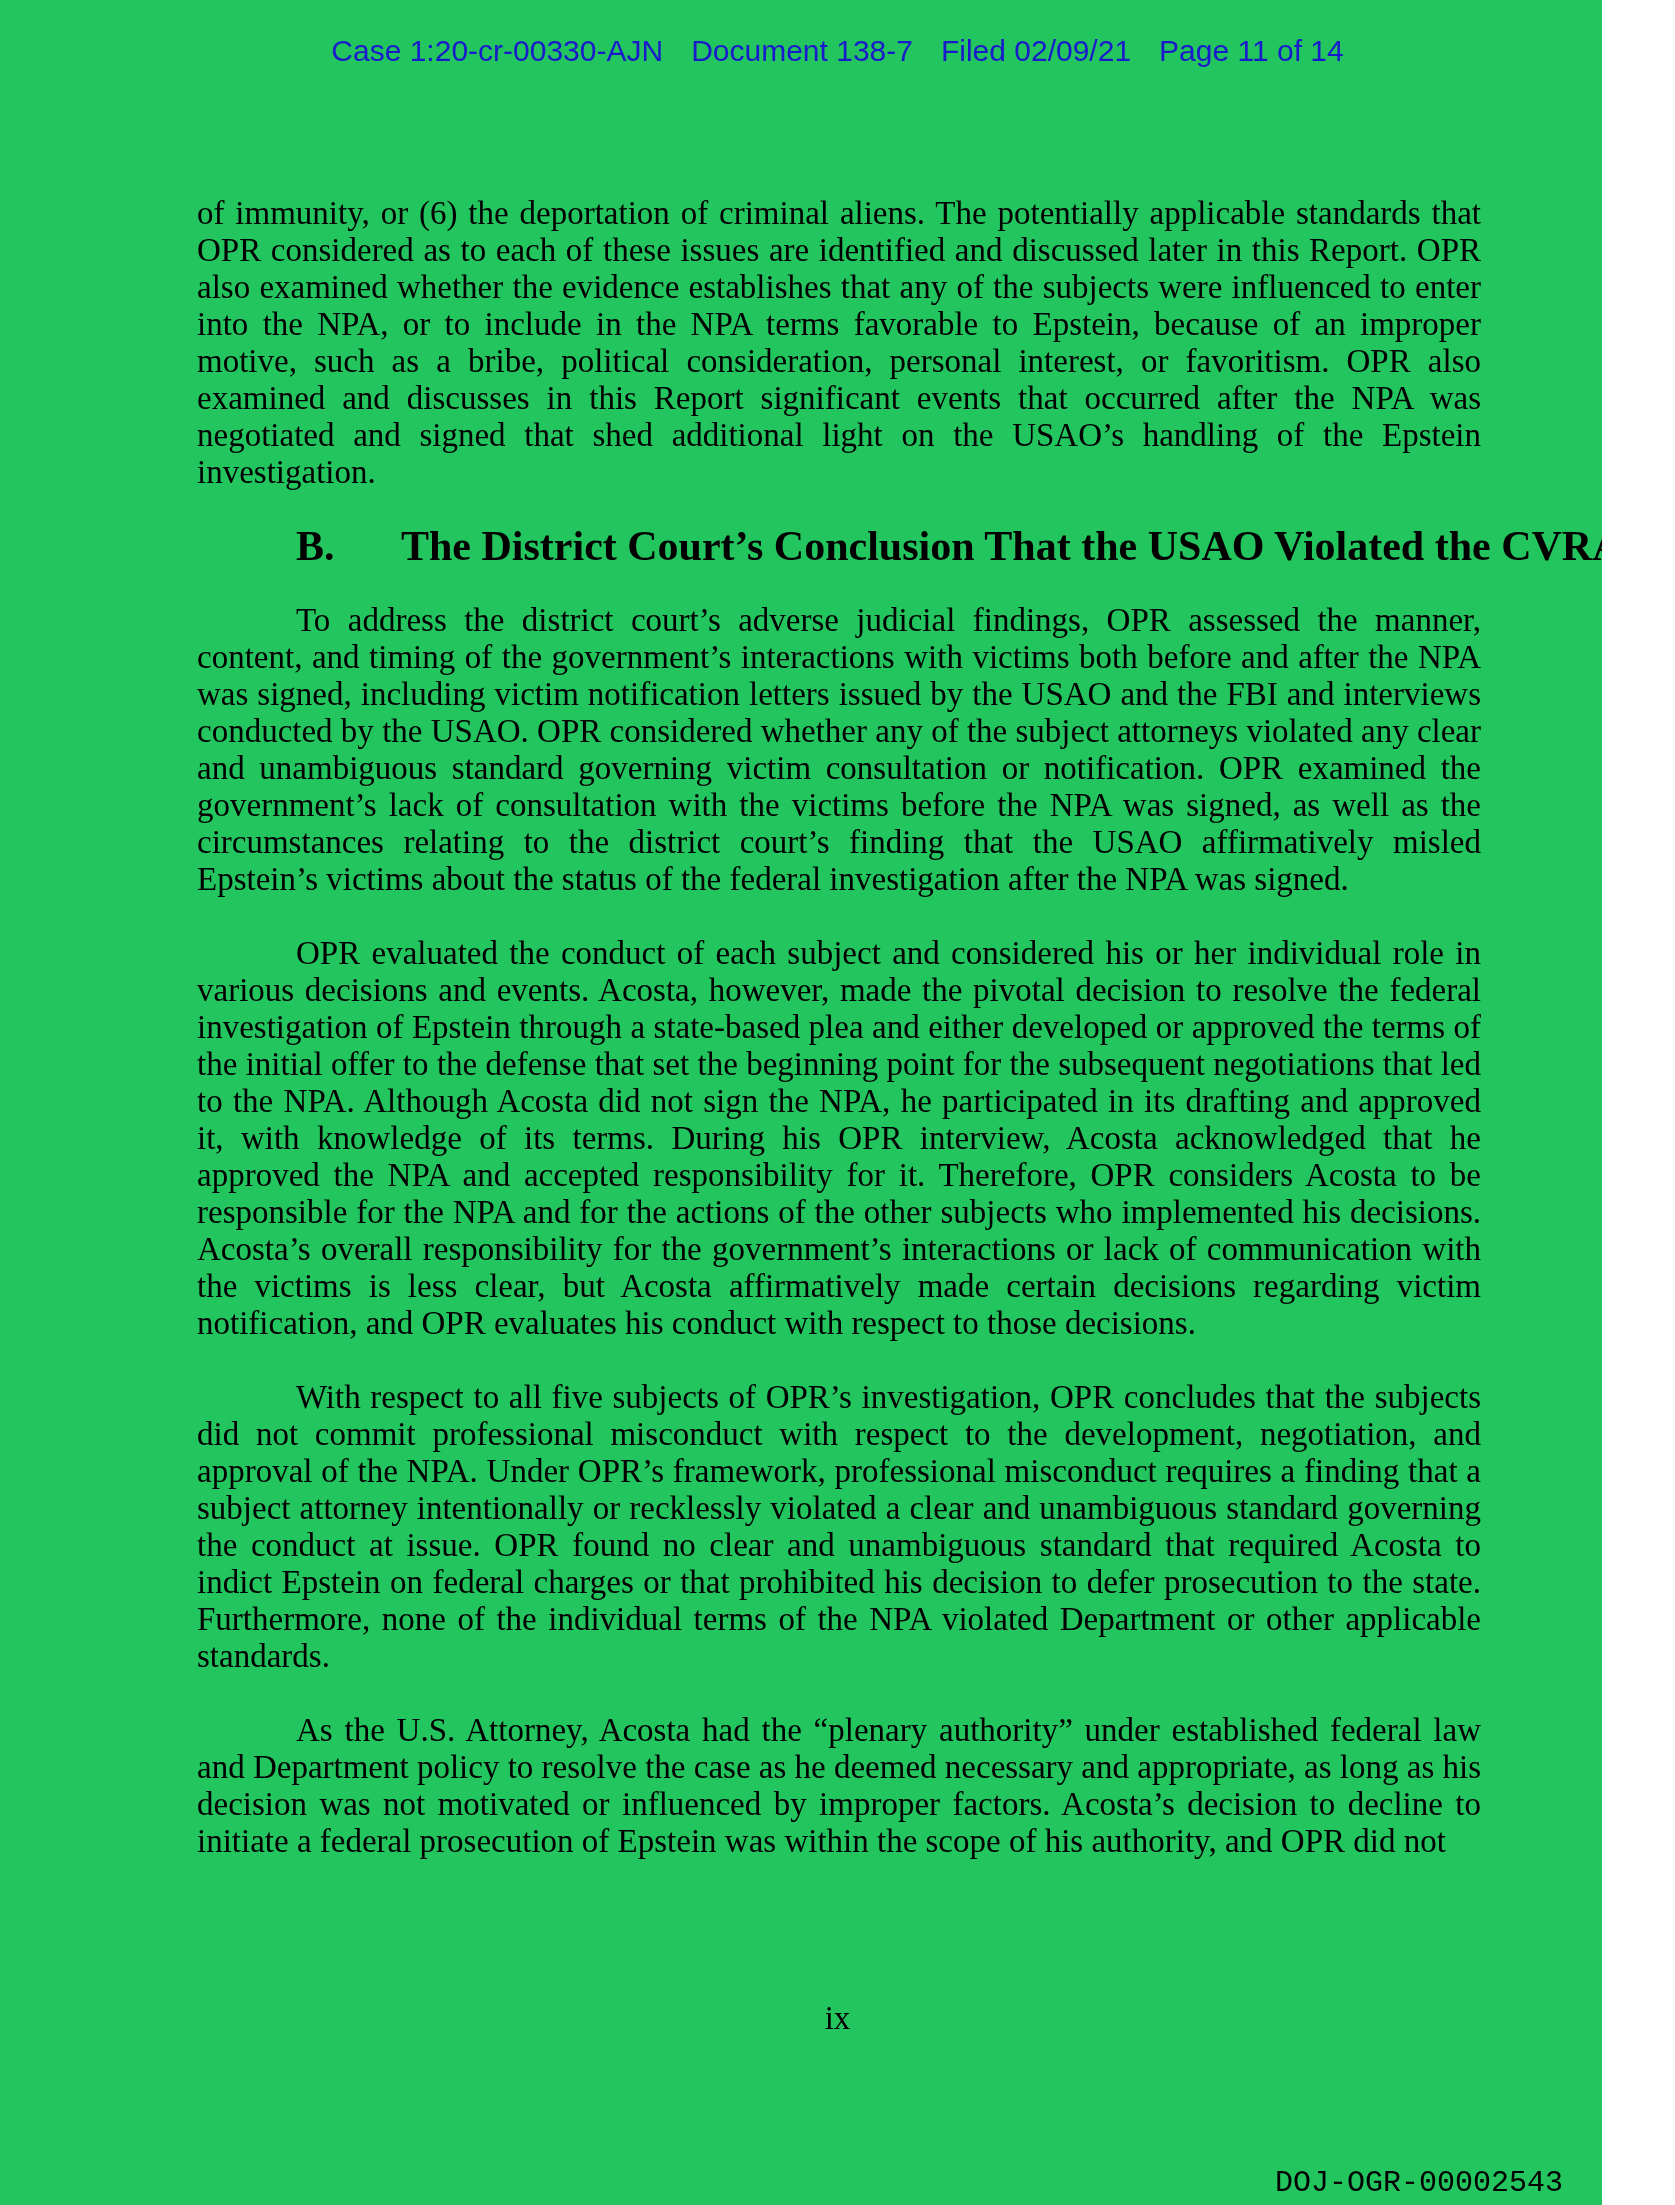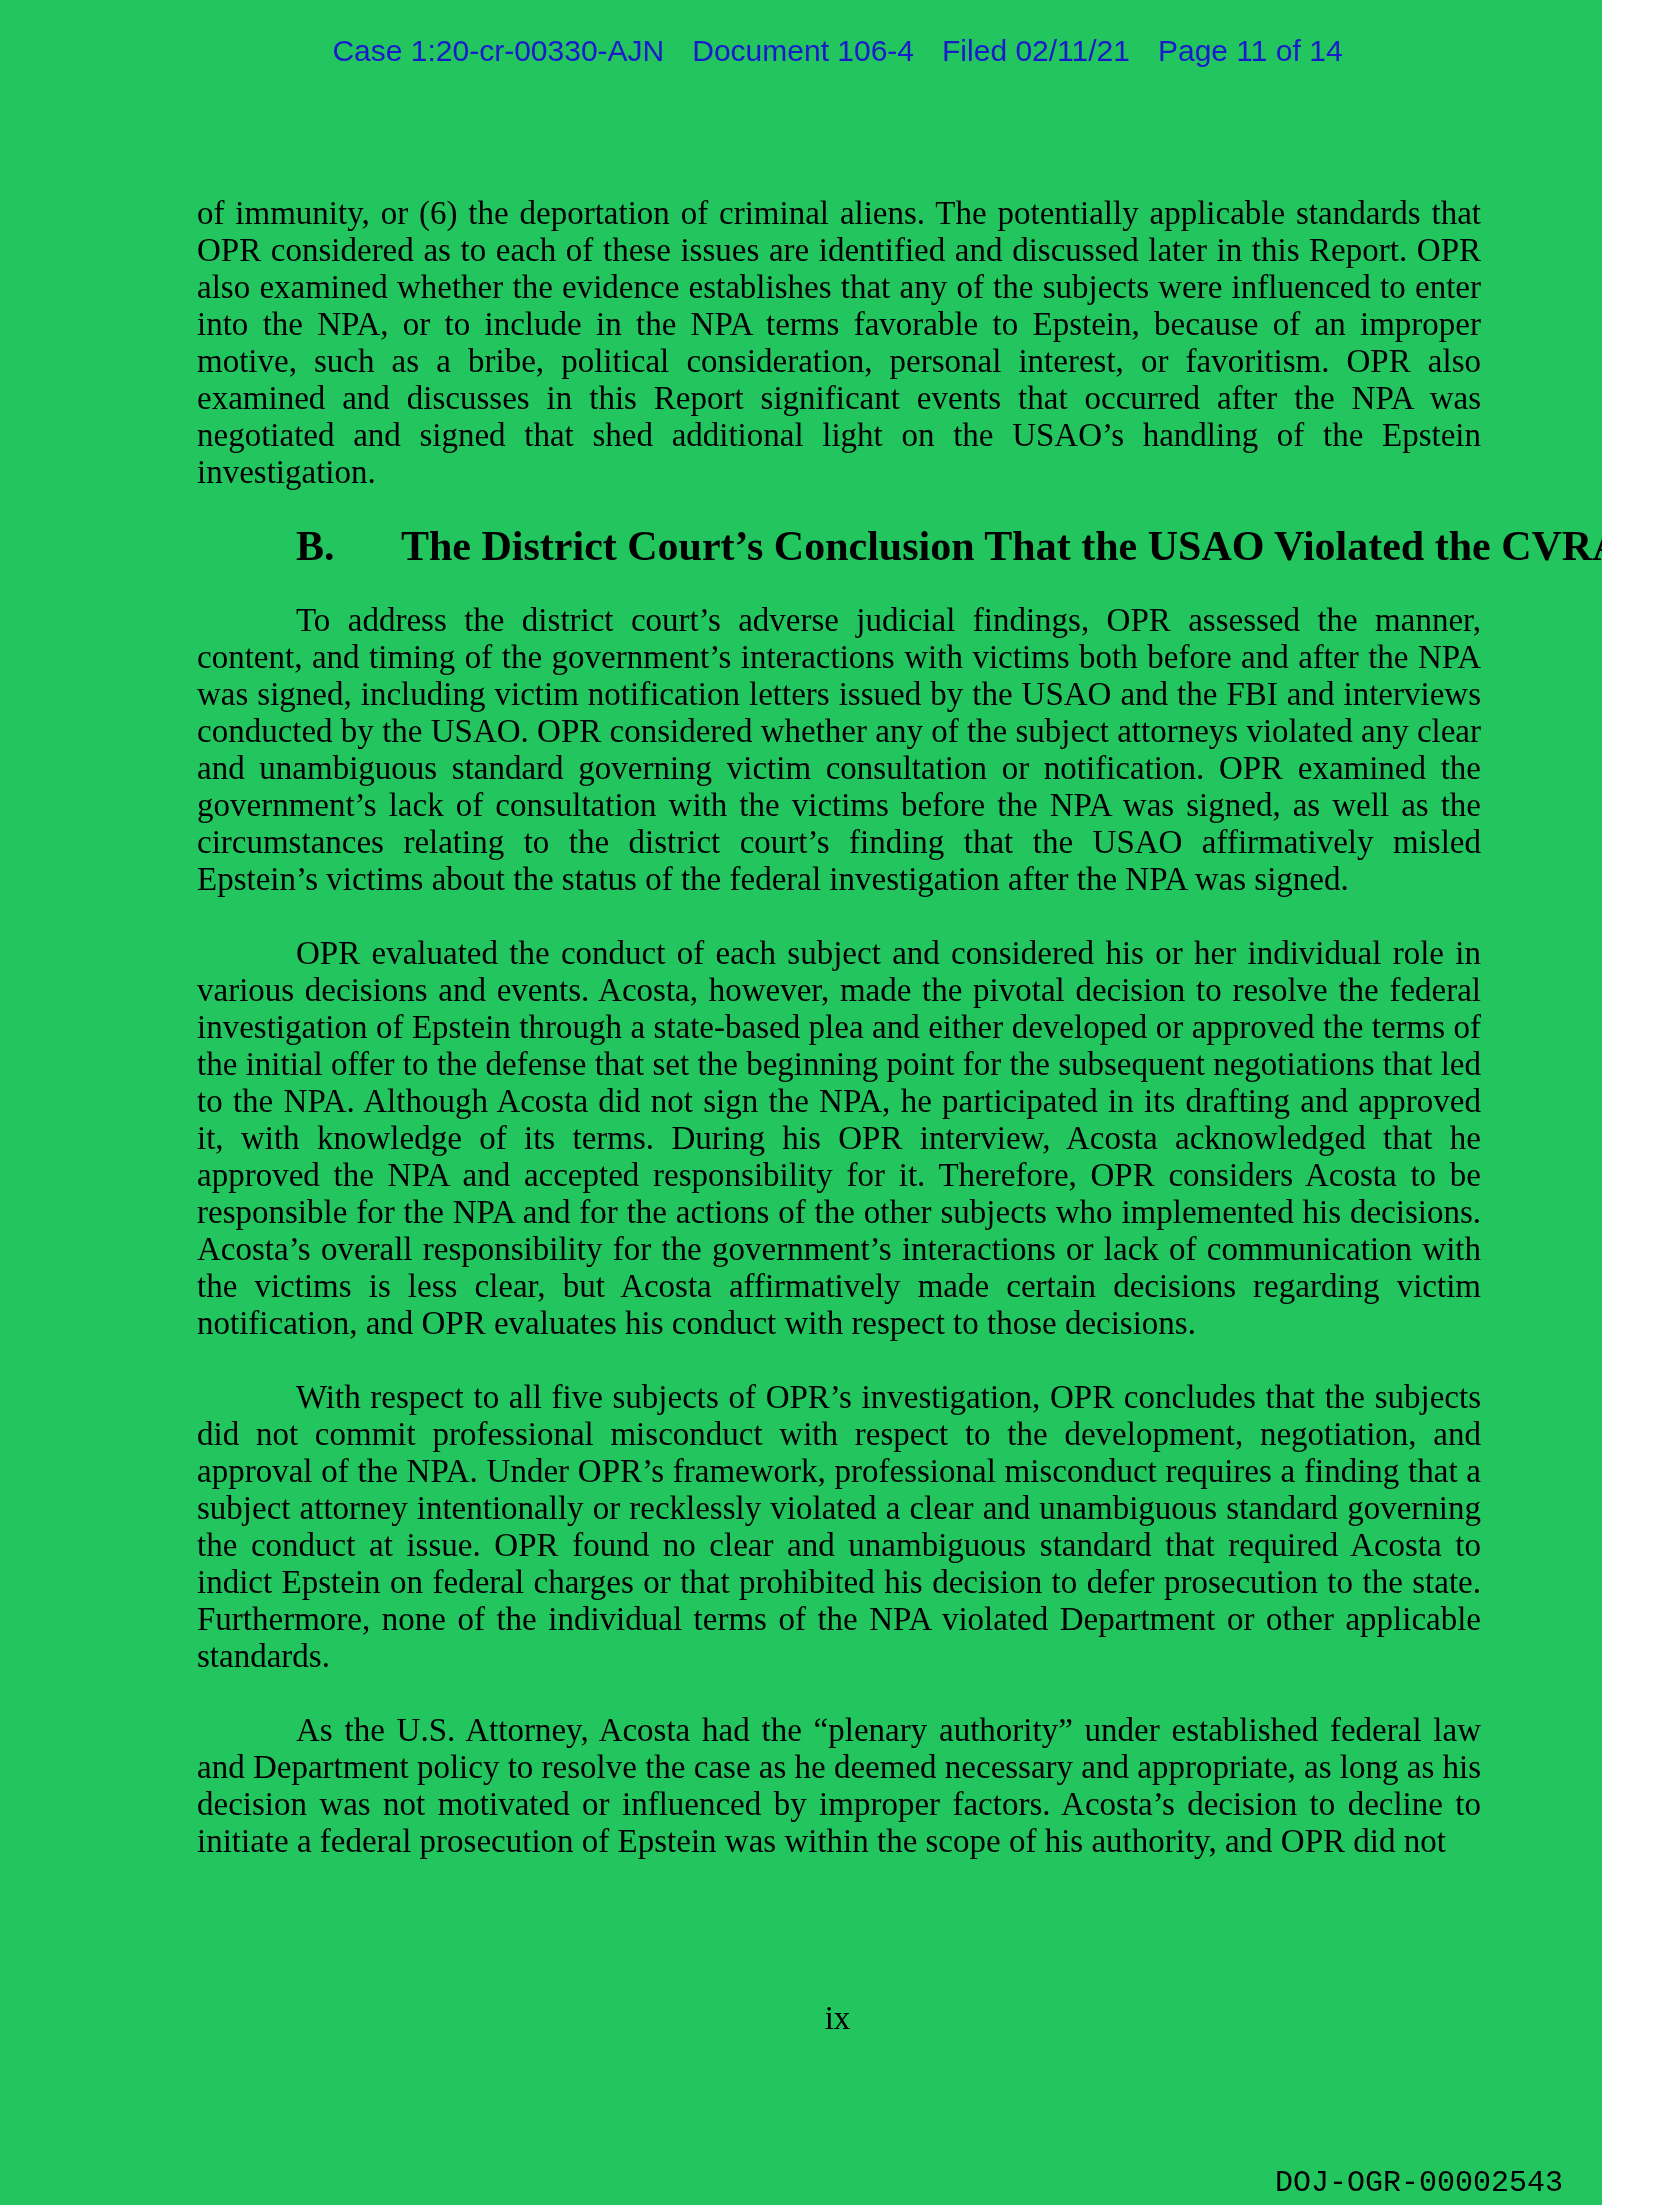--- a/index.html
+++ b/index.html
@@ -82,22 +82,22 @@
     text-align: center;
   }
 </style>
 </head>
 <body>
 
 <div class="page">
 
   <div class="stamp" style="color: rgb(26, 26, 204);">
     <span>Case 1:20-cr-00330-AJN</span>
-    <span>Document 106-4</span>
-    <span>Filed 02/11/21</span>
+    <span>Document 138-7</span>
+    <span>Filed 02/09/21</span>
     <span>Page 11 of 14</span>
   </div>
 
   <div class="doc-body">
 
     <p>of immunity, or (6) the deportation of criminal aliens.  The potentially applicable standards that OPR considered as to each of these issues are identified and discussed later in this Report.  OPR also examined whether the evidence establishes that any of the subjects were influenced to enter into the NPA, or to include in the NPA terms favorable to Epstein, because of an improper motive, such as a bribe, political consideration, personal interest, or favoritism.  OPR also examined and discusses in this Report significant events that occurred after the NPA was negotiated and signed that shed additional light on the USAO’s handling of the Epstein investigation.</p>
 
     <h2 class="sub"><span class="h-label">B.</span><span>The District Court’s Conclusion That the USAO Violated the CVRA</span></h2>
 
     <p class="indent">To address the district court’s adverse judicial findings, OPR assessed the manner, content, and timing of the government’s interactions with victims both before and after the NPA was signed, including victim notification letters issued by the USAO and the FBI and interviews conducted by the USAO.  OPR considered whether any of the subject attorneys violated any clear and unambiguous standard governing victim consultation or notification.  OPR examined the government’s lack of consultation with the victims before the NPA was signed, as well as the circumstances relating to the district court’s finding that the USAO affirmatively misled Epstein’s victims about the status of the federal investigation after the NPA was signed.</p>

